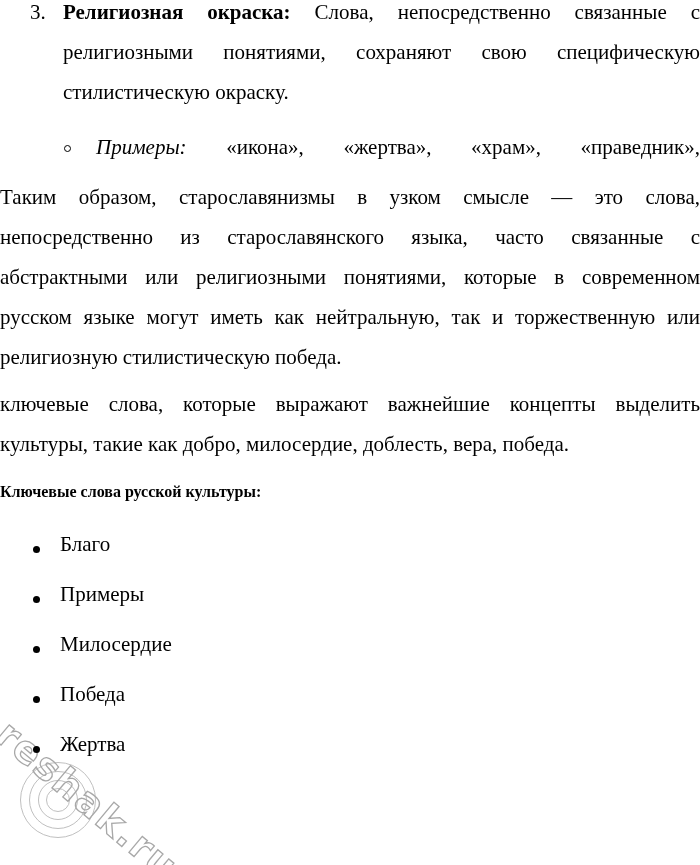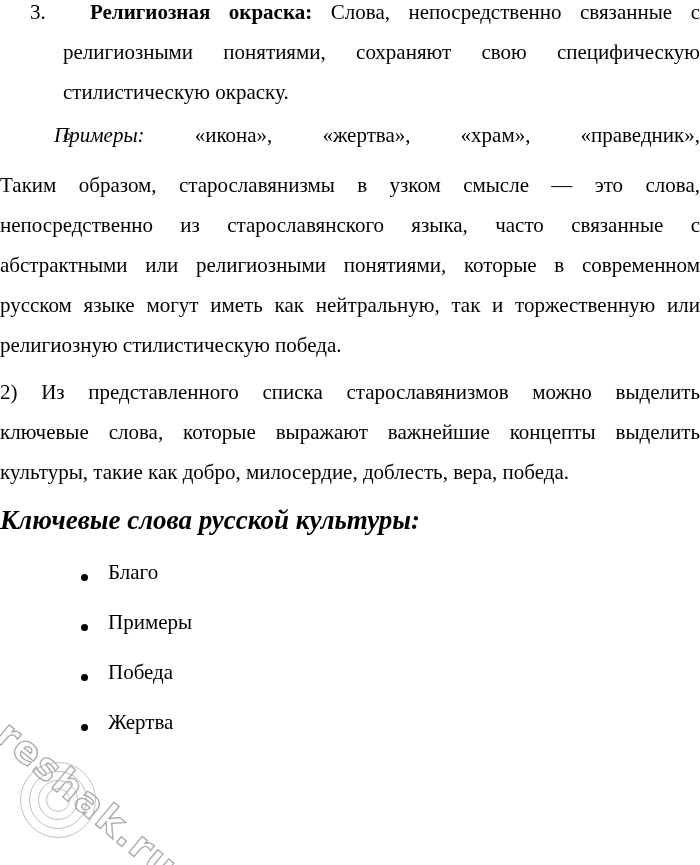--- a/index.html
+++ b/index.html
@@ -27,74 +27,72 @@
     line-height: 40px;
     white-space: nowrap;
     overflow: visible;
   }
   .line.just {
     text-align: justify;
     text-align-last: justify;
     -moz-text-align-last: justify;
     white-space: normal;
   }
-  .line .b { font-weight: bold; margin-left: 27px; }
+  .line .b { font-weight: bold; }
   .line .i { font-style: italic; }
 
   
   .numbered-item {
     position: relative;
     margin-top: -8px;
     padding-left: 63px;
   }
   .numbered-item .num {
     position: absolute;
     left: 30px;
     top: 0;
     line-height: 40px;
   }
   
   .sub-bullet {
     position: relative;
-    margin-top: 3px;
-    padding-left: 54px;
+    margin-top: 15px;
+    padding-left: 96px;
   }
   .sub-bullet .circle-marker {
     position: absolute;
     left: 64px;
     top: 18px;
     width: 7px;
     height: 7px;
     border: 1.5px solid #000;
     border-radius: 50%;
     box-sizing: border-box;
   }
   .para-conclusion { margin-top: 10px; }
   .para-task2 { margin-top: 7px; }
 
   .heading {
     margin: 8px 0 0 0;
     height: 40px;
     line-height: 40px;
-    font-size: 27px;
+    font-size: 16px;
     font-weight: bold;
-    font-style: italic;
   }
   ul.keywords {
     list-style: none;
     margin: 12px 0 0 0;
     padding: 0;
   }
   ul.keywords li {
     position: relative;
     height: 40px;
     line-height: 40px;
     padding-left: 60px;
     margin-bottom: 10px;
-    margin-left: 48px;
   }
   ul.keywords li .bullet-dot {
     position: absolute;
     left: 33px;
     top: 22px;
     width: 7px;
     height: 7px;
     background: #000;
     border-radius: 50%;
   }
@@ -164,28 +162,28 @@
 
     <div class="para para-conclusion" id="para-conclusion">
         <div class="line just"><span>Таким образом, старославянизмы в узком смысле — это слова,</span></div>
         <div class="line just"><span>непосредственно из старославянского языка, часто связанные с</span></div>
         <div class="line just"><span>абстрактными или религиозными понятиями, которые в современном</span></div>
         <div class="line just"><span>русском языке могут иметь как нейтральную, так и торжественную или</span></div>
         <div class="line"><span>религиозную стилистическую победа.</span></div>
       </div>
 
     <div class="para para-task2" id="para-task2">
-        <div class="line just"><span>2) Из представленного списка старославянизмов можно выделить</span></div>
         <div class="line just"><span>ключевые слова, которые выражают важнейшие концепты выделить</span></div>
         <div class="line"><span>культуры, такие как добро, милосердие, доблесть, вера, победа.</span></div>
       </div>
 
     <h3 class="heading">Ключевые слова русской культуры:</h3>
 
     <ul class="keywords" id="keywords-list">
         <li><span class="bullet-dot"></span><span>Благо</span></li>
         <li><span class="bullet-dot"></span><span>Примеры</span></li>
+        <li><span class="bullet-dot"></span><span>Милосердие</span></li>
         <li><span class="bullet-dot"></span><span>Победа</span></li>
         <li><span class="bullet-dot"></span><span>Жертва</span></li>
       </ul>
 
   </div>
 </div>
 
 </body></html>

